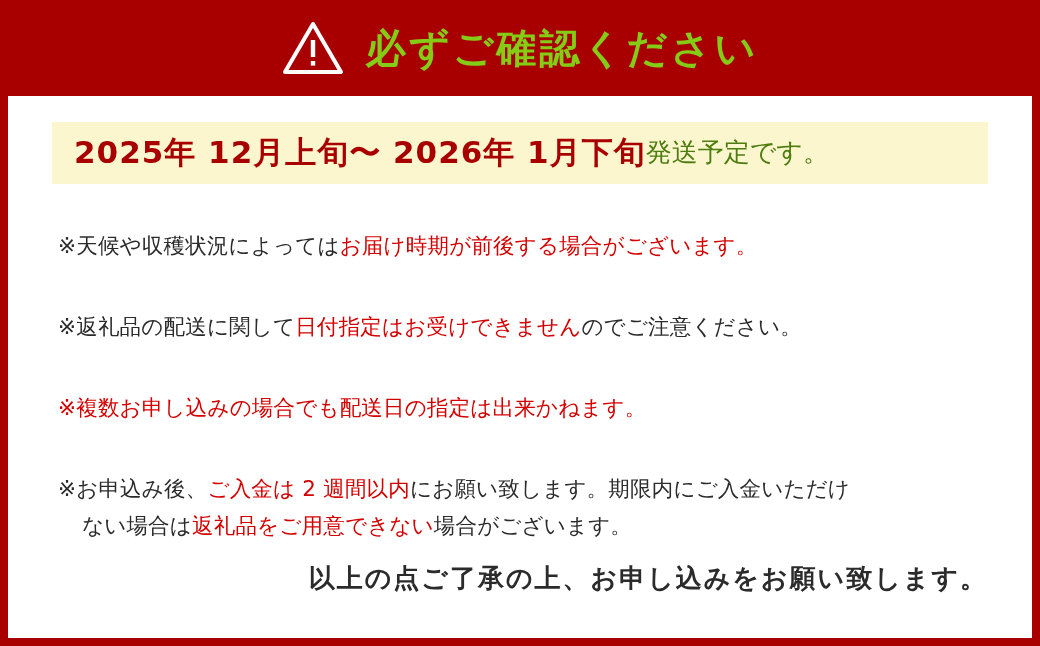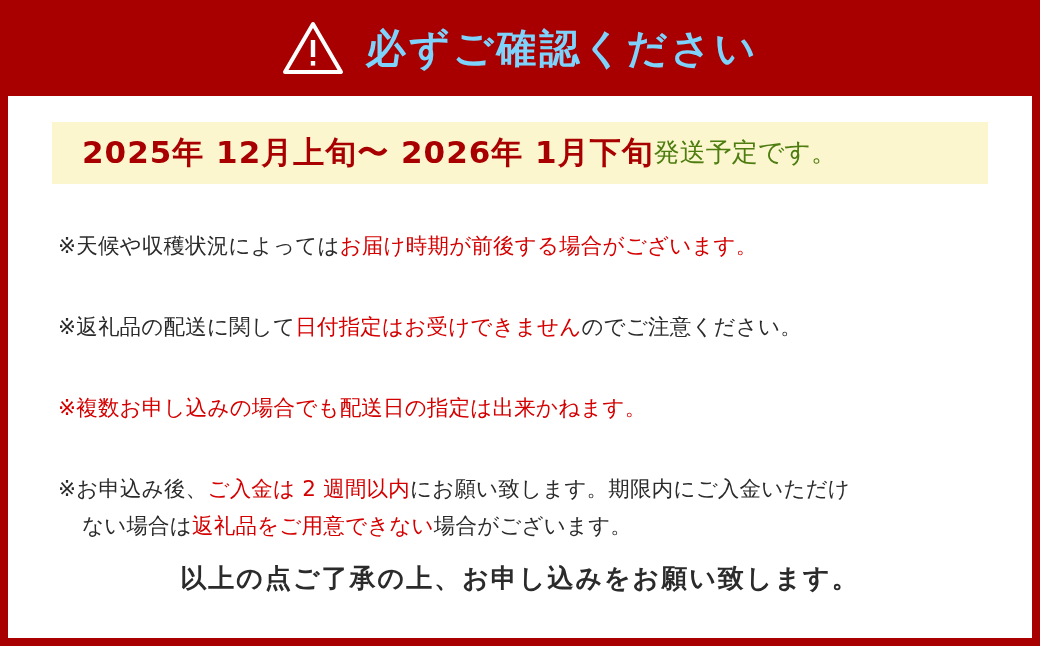--- a/index.html
+++ b/index.html
@@ -28,21 +28,21 @@
     gap: 22px;
     background: #a80000;
   }
   .warn-icon {
     width: 62px;
     height: 56px;
     flex: 0 0 auto;
     display: block;
   }
   .header-title {
-    color: #7dd3fc;
+    color: #84cc16;
     font-size: 40px;
     font-weight: bold;
     letter-spacing: 3px;
     line-height: 1;
     white-space: nowrap;
   }
   .body-panel {
     position: absolute;
     left: 8px;
     top: 96px;
@@ -50,21 +50,21 @@
     height: 542px;
     background: #ffffff;
     box-sizing: border-box;
     padding: 26px 44px 0 44px;
   }
   .highlight-band {
     background: #fcf6cf;
     height: 62px;
     display: flex;
     align-items: center;
-    padding-left: 30px;
+    padding-left: 22px;
     box-sizing: border-box;
     margin-bottom: 18px;
   }
   .highlight-band .strong {
     color: #a80000;
     font-size: 31px;
     font-weight: bold;
     letter-spacing: 1px;
     white-space: nowrap;
   }
@@ -94,21 +94,21 @@
   }
   .note .dark {
     color: #2b2b2b;
   }
   .note-indent {
     padding-left: 24px;
     display: block;
     white-space: nowrap;
   }
   .closing {
-    text-align: center;
+    text-align: right;
     color: #2b2b2b;
     font-size: 26px;
     font-weight: bold;
     letter-spacing: 2px;
     margin-top: 16px;
     white-space: nowrap;
   }
 </style>
 </head>
 <body>

